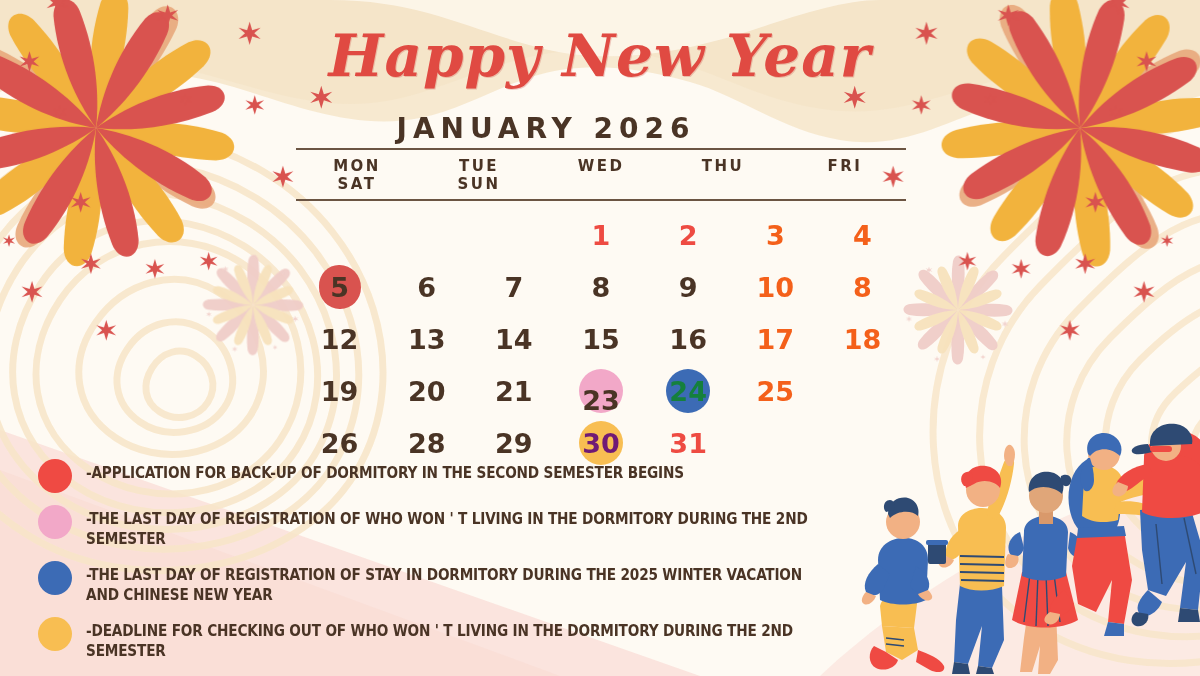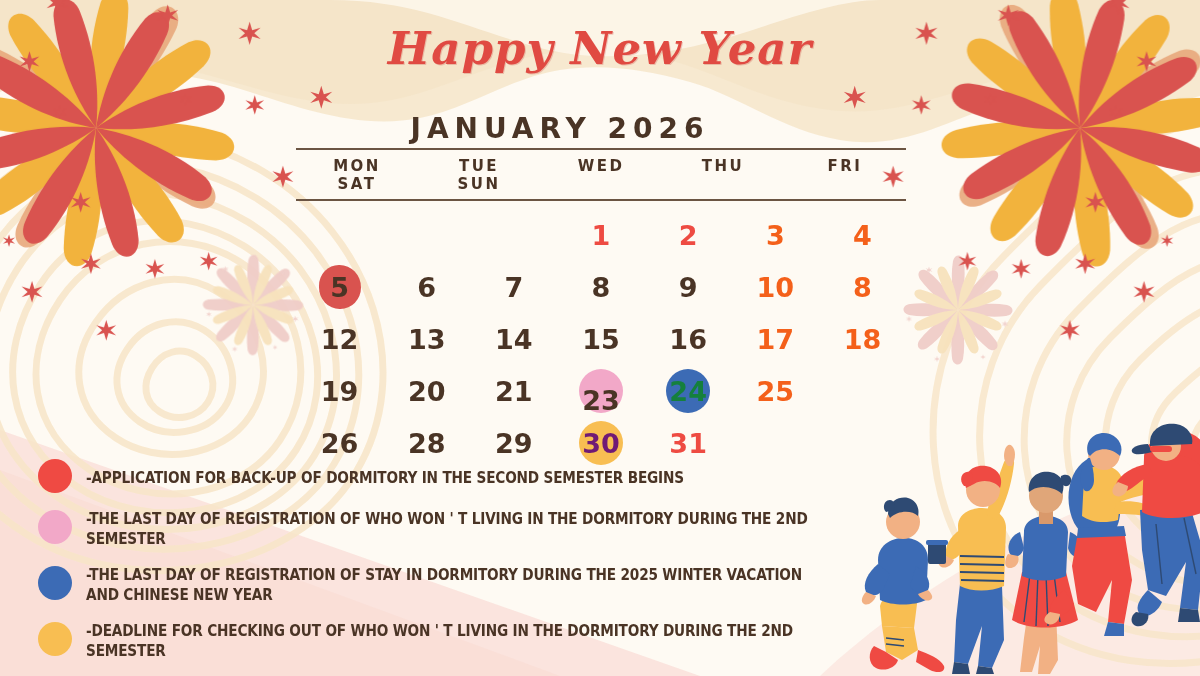--- a/index.html
+++ b/index.html
@@ -23,37 +23,36 @@
   .bg-svg { position:absolute; inset:0; width:1200px; height:676px; }
 
   
   .title {
     position:absolute;
     top:22px; left:0; width:1200px;
     text-align:center;
     font-family:"DejaVu Serif", serif;
     font-style:italic;
     font-weight:bold;
-    font-size:45px;
+    font-size:58px;
     letter-spacing:1px;
     color:#E04A42;
     z-index:20;
     text-shadow:1px 1px 0 rgba(200,60,50,.25);
   }
   .month-title {
     position:absolute;
     top:112px; left:0; width:1092px;
     text-align:center;
     font-family:"DejaVu Sans", sans-serif;
     font-weight:bold;
     font-size:28px;
     letter-spacing:6px;
     color:#4A3425;
     z-index:20;
-    margin-left:14px;
   }
 
   
   .cal {
     position:absolute;
     left:296px; top:148px;
     width:610px;
     z-index:20;
   }
   .rule { height:2px; background:#6B5442; width:100%; }
@@ -106,21 +105,21 @@
 
   
   .legend {
     position:absolute;
     left:38px; top:458px;
     width:900px;
     z-index:25;
   }
   .lg-row {
     display:flex;
-    align-items:center;
+    align-items:flex-start;
     margin-bottom:11px;
     min-height:34px;
   }
   .lg-dot {
     width:34px; height:34px;
     border-radius:50%;
     flex:0 0 34px;
     margin-top:1px;
   }
   .lg-text {

